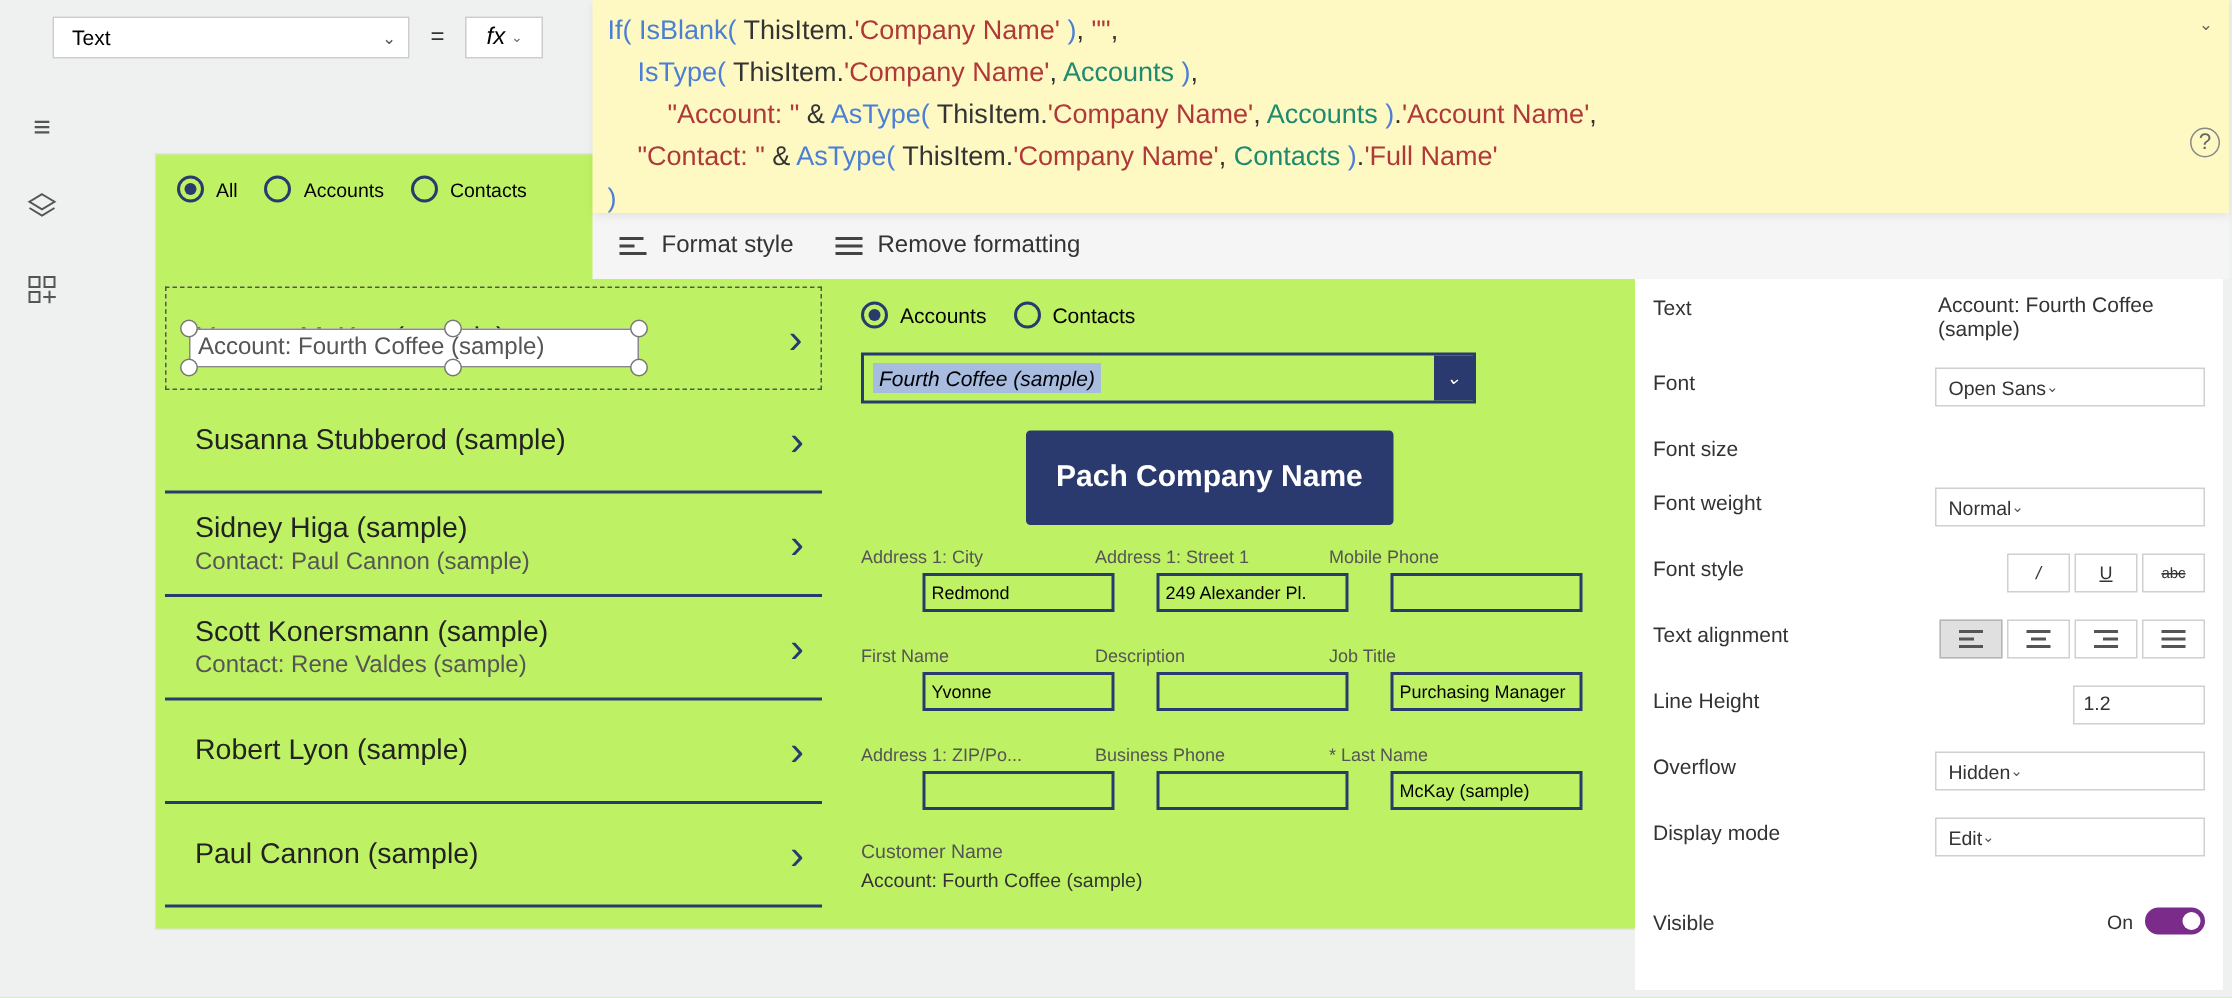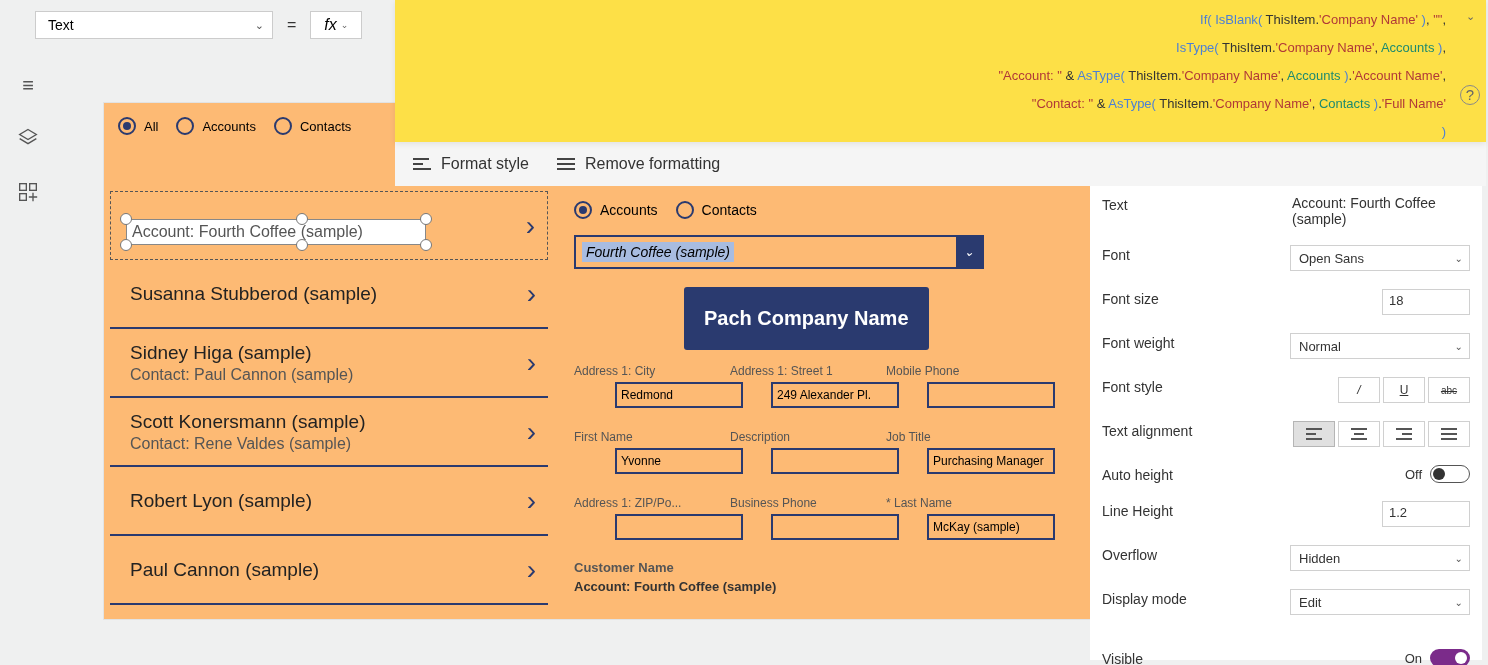--- a/index.html
+++ b/index.html
@@ -67,31 +67,30 @@
       color: #666;
     }
     
     
     .formula-editor {
       position: absolute;
       left: 395px;
       top: 0;
       right: 2px;
       height: 142px;
-      background: #fde047;
+      background: #fef9c3;
       box-shadow: 0 2px 6px rgba(0,0,0,0.08);
       z-index: 6;
       padding: 6px 40px 6px 10px;
       font-family: Consolas, monospace;
-      font-size: 13px;
+      font-size: 18px;
       line-height: 28px;
       color: #333;
       white-space: pre;
       overflow: hidden;
-      text-align: right;
     }
     .formula-editor .kw { color: #4b7fd6; }          
     .formula-editor .br { color: #4b7fd6; }          
     .formula-editor .id { color: #1e8a6f; }          
     .formula-editor .str { color: #b03838; }         
     .formula-editor .prop { color: #333; }           
     .formula-expand {
       position: absolute;
       right: 8px;
       top: 8px;
@@ -167,21 +166,21 @@
     svg.layers { width: 20px; height: 20px; }
     svg.grid4 { width: 20px; height: 20px; }
     
     
     .canvas {
       position: absolute;
       left: 104px;
       top: 103px;
       width: 1060px;
       height: 516px;
-      background: #fdba74;
+      background: #bef264;
       box-shadow: 0 0 0 1px rgba(0,0,0,0.05);
       z-index: 3;
     }
     
     .canvas .top-radios {
       position: absolute;
       top: 14px;
       left: 14px;
       display: flex;
       align-items: center;
@@ -340,21 +339,20 @@
       padding: 0 4px;
       line-height: 22px;
       overflow: hidden;
       white-space: nowrap;
       margin-left: 41px;
     }
     .cust-name {
       margin-top: 20px;
       font-size: 13px;
       color: #555;
-      font-weight: bold;
     }
     .cust-name .val {
       margin-top: 4px;
       font-size: 13px;
       color: #333;
     }
     
     
     .props-panel {
       position: absolute;
@@ -387,21 +385,20 @@
       font-size: 14px;
       color: #333;
       padding-left: 50px;
     }
     .pselect {
       width: 180px;
       height: 26px;
       border: 1px solid #d0d0d0;
       display: flex;
       align-items: center;
-      justify-content: space-between;
       padding: 0 6px 0 8px;
       font-size: 13px;
       float: right;
     }
     .pselect .chev { font-size: 10px; color: #555; }
     .numbox {
       width: 88px;
       height: 26px;
       border: 1px solid #d0d0d0;
       display: inline-block;
@@ -663,23 +660,20 @@
     <div class="pval">
       <div class="pselect">
         <span>Open Sans</span>
         <span class="chev">⌄</span>
       </div>
     </div>
   </div>
 
   <div class="prop-row">
     <div class="pname">Font size</div>
-    <div class="pval">
-      <div class="numbox">18</div>
-    </div>
   </div>
 
   <div class="prop-row">
     <div class="pname">Font weight</div>
     <div class="pval">
       <div class="pselect">
         <span>Normal</span>
         <span class="chev">⌄</span>
       </div>
     </div>
@@ -725,27 +719,20 @@
           <svg class="align-icon" viewBox="0 0 18 14">
               <line x1="1" y1="2" x2="17" y2="2"></line>
               <line x1="1" y1="7" x2="17" y2="7"></line>
               <line x1="1" y1="12" x2="17" y2="12"></line>
             </svg>
         </div>
       </div>
     </div>
   </div>
 
-  <div class="prop-row">
-    <div class="pname">Auto height</div>
-    <div class="pval">
-      <span class="toggle off"></span>
-      <span class="toggle-label">Off</span>
-    </div>
-  </div>
 
   <div class="prop-row">
     <div class="pname">Line Height</div>
     <div class="pval">
       <div class="numbox">1.2</div>
     </div>
   </div>
 
   <div class="prop-row">
     <div class="pname">Overflow</div>

